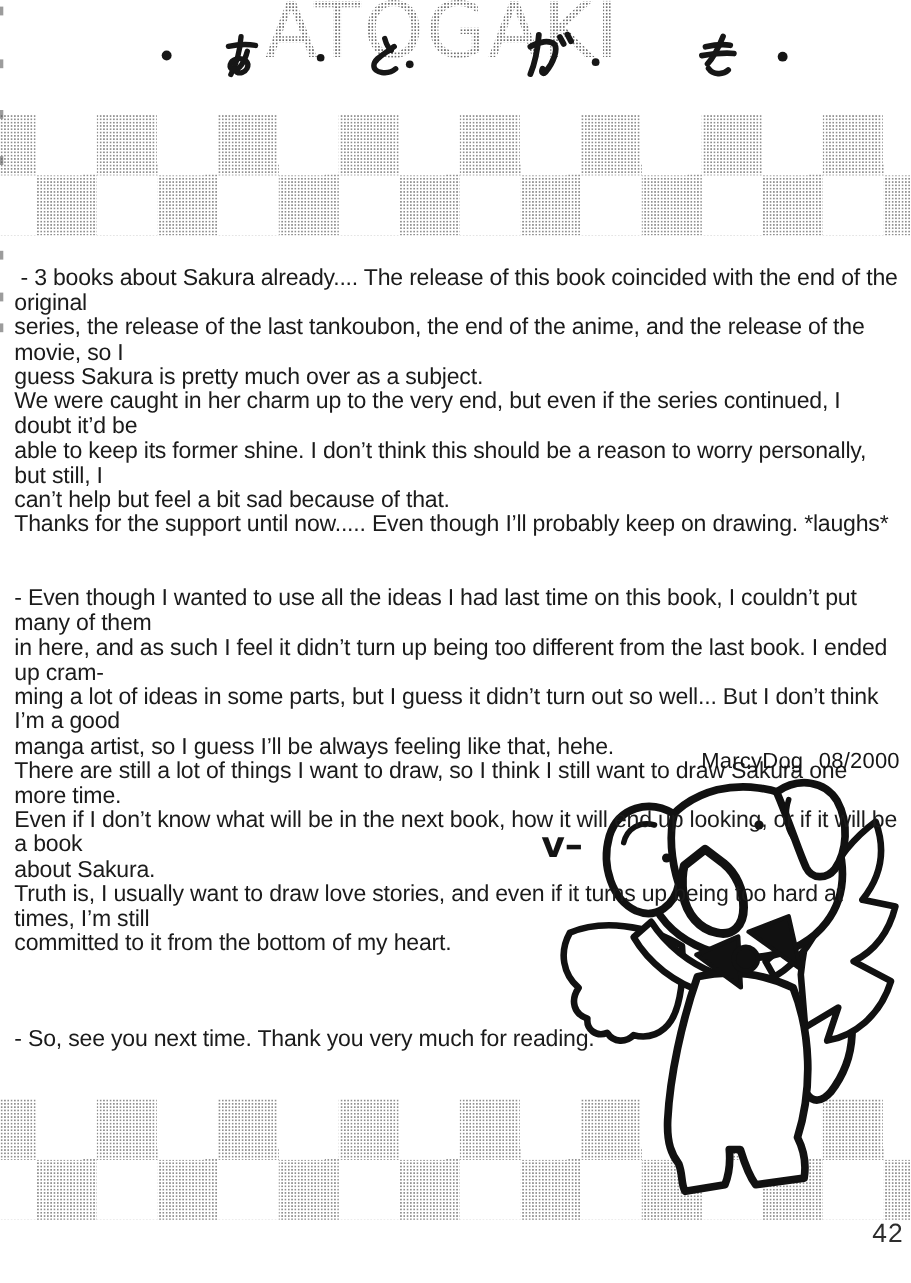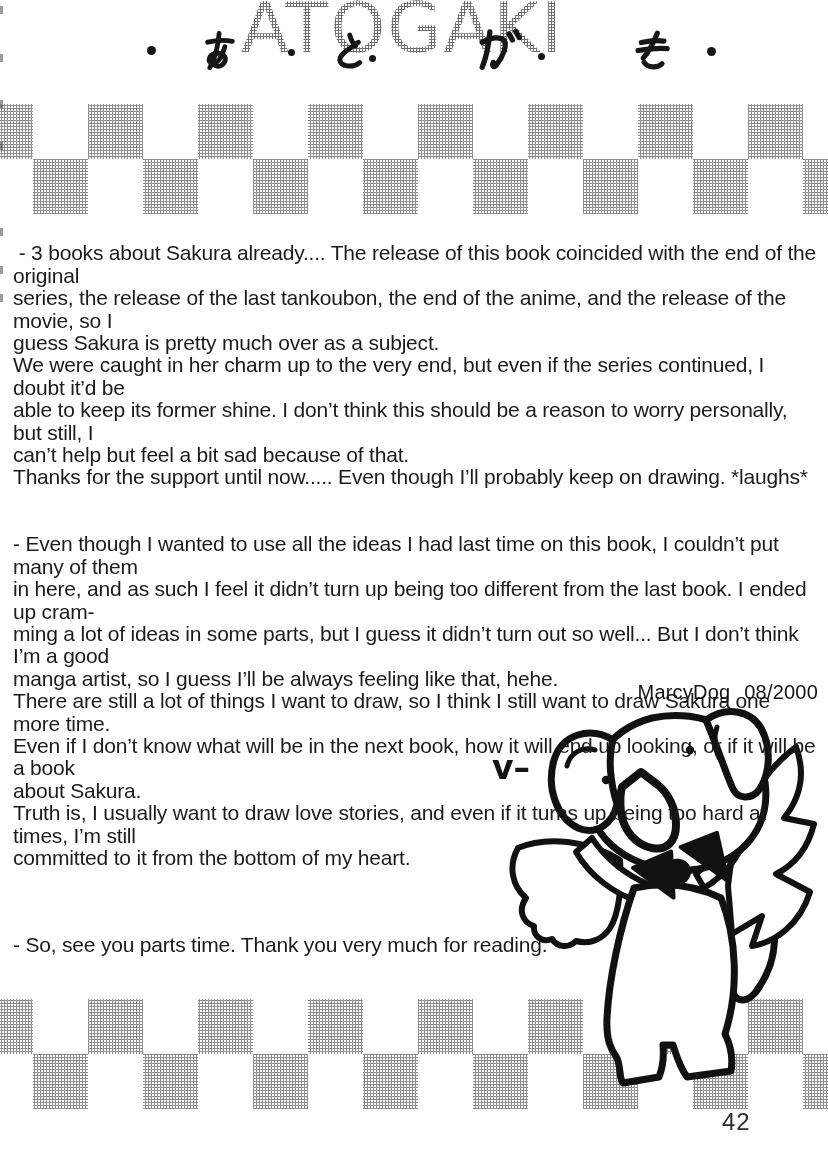--- a/index.html
+++ b/index.html
@@ -50,21 +50,21 @@
   #signature{
     position:absolute; right:10px; top:681px; z-index:3;
     font-size:20px; letter-spacing:0.2px; color:#151515;
   }
   #signature .sig-date{margin-left:14px;}
   #speech-mark{
     position:absolute; left:492px; top:748px; z-index:4;
     font-family:"DejaVu Sans", sans-serif; font-weight:bold; font-size:33px; color:#141414;
   }
   #page-number{
-    position:absolute; left:722px; top:1108px; z-index:3;
+    position:absolute; left:793px; top:1108px; z-index:3;
     font-size:24px; color:#2d2d2d; letter-spacing:1px;
   }
   
   #kero{position:absolute; left:470px; top:690px; z-index:2;}
   #kero .line{fill:#ffffff; stroke:#111111; stroke-width:7; stroke-linejoin:round; stroke-linecap:round;}
   #kero .thin{fill:none; stroke:#111111; stroke-width:5; stroke-linecap:round;}
   #kero .solid{fill:#111111; stroke:#111111; stroke-width:4; stroke-linejoin:round;}
   
   .scan-mark{position:absolute; left:0; width:3px; height:8px; background:#4a4a4a; opacity:.55; z-index:5;}
 </style>
@@ -118,21 +118,21 @@
 Thanks for the support until now..... Even though I’ll probably keep on drawing. *laughs*</p>
     <p class="gap-big">- Even though I wanted to use all the ideas I had last time on this book, I couldn’t put many of them
 in here, and as such I feel it didn’t turn up being too different from the last book. I ended up cram-
 ming a lot of ideas in some parts, but I guess it didn’t turn out so well... But I don’t think I’m a good
 manga artist, so I guess I’ll be always feeling like that, hehe.
 There are still a lot of things I want to draw, so I think I still want to draw Sakura one more time.
 Even if I don’t know what will be in the next book, how it will end up looking, or if it will be a book
 about Sakura.
 Truth is, I usually want to draw love stories, and even if it turns up being too hard at times, I’m still
 committed to it from the bottom of my heart.</p>
-    <p>- So, see you parts time. Thank you very much for reading.</p>
+    <p>- So, see you next time. Thank you very much for reading.</p>
   </div>
 
   <div id="signature">
     <span class="sig-name">MarcyDog</span><span class="sig-date">08/2000</span>
   </div>
 
   <div id="speech-mark">v–</div>
 
   <svg id="kero" width="358" height="476" viewBox="0 0 358 476">
 

